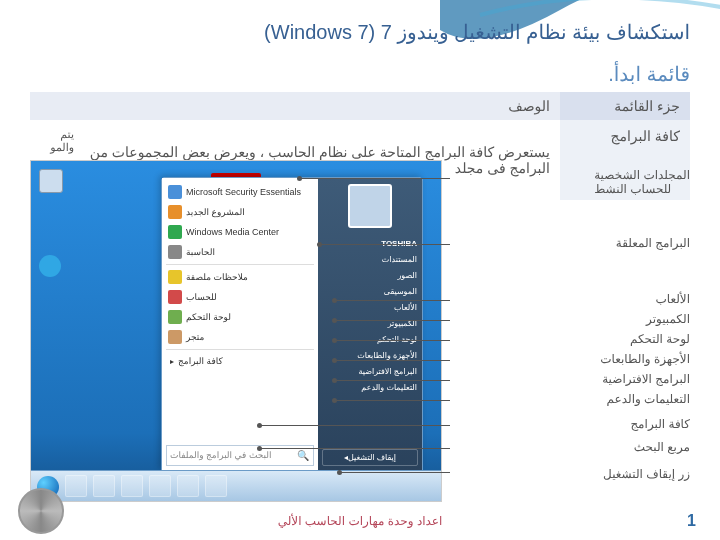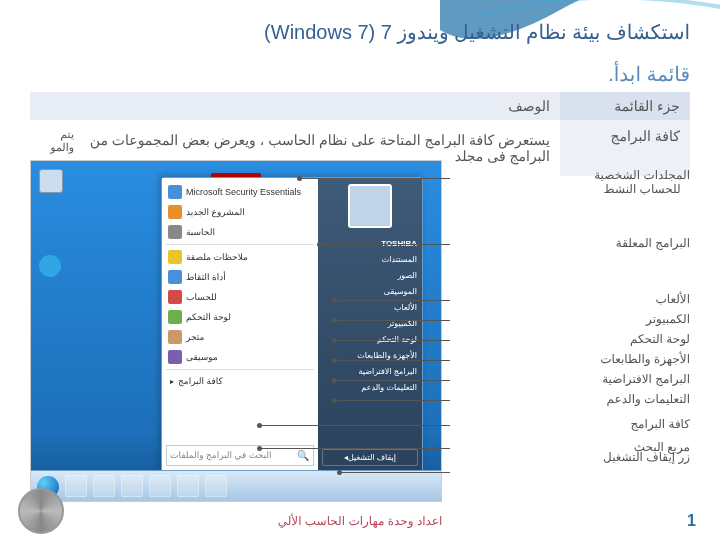--- a/index.html
+++ b/index.html
@@ -12,21 +12,21 @@
   .sub-title   { position:absolute; top:62px; right:30px; font-size:20px; color:#5b8bbe; direction:rtl; }
   
   
   .tbl { position:absolute; top:92px; left:30px; right:30px; direction:rtl; font-size:14px; color:#555;}
   .tbl .hdr { display:flex; background:#e8ecf4;}
   .tbl .hdr div { padding:6px 10px; flex:0 0 auto;}
   .tbl .hdr .col1 { width:110px; background:#d9e0ee;}
   .tbl .hdr .col2 { flex:1;}
   .tbl .row { display:flex;}
   .tbl .row .col1 { width:110px; background:#edf1f7; padding:8px 10px;}
-  .tbl .row .col2 { flex:1; padding:12px 10px;}
+  .tbl .row .col2 { flex:1; padding:24px 10px;}
   .tbl .row .col3 { width:40px; padding:8px 4px; font-size:11px;}
 
   
   .sshot { position:absolute; left:30px; top:160px; width:410px; height:340px; background:linear-gradient(#2a8de0 0%,#1c6fb8 80%,#14518a 100%); border:1px solid #ccc; overflow:hidden;}
   .win-orb { position:absolute; bottom:3px; left:6px; width:22px; height:22px; border-radius:50%; background:radial-gradient(circle at 30% 30%,#5fd0ff,#0a5cb0);}
   .taskbar { position:absolute; bottom:0; left:0; right:0; height:30px; background:linear-gradient(#d9e9f7,#a7c7e4); border-top:1px solid #6b9bc7; display:flex; align-items:center; padding-left:34px; gap:6px;}
   .tb-icon { width:20px; height:20px; background:#fff3; border:1px solid #ffffff55; border-radius:2px;}
   
   .startmenu { position:absolute; bottom:30px; right:18px; width:260px; height:292px; background:#fdfefe; border:1px solid #6b9bc7; border-radius:4px 4px 0 0; box-shadow:-2px -2px 6px rgba(0,0,0,.2); display:flex; direction:ltr;}
   .sm-left { flex:1; background:#fff; padding:4px; font-size:9px; color:#333; display:flex; flex-direction:column;}
@@ -42,21 +42,21 @@
   .sm-right .ritem { padding:2px 1px; white-space:nowrap; overflow:hidden;}
   .sm-right .shutdown { margin-top:auto; padding:3px; font-size:8px; border:1px solid #ffffff44; border-radius:2px; display:flex; justify-content:center;}
   
   .trash { position:absolute; top:8px; left:8px; width:24px; height:28px; }
   .trash .bin { width:22px; height:22px; background:#cde; border-radius:3px; border:1px solid #89a;}
   .sk-icon { position:absolute; top:94px; left:8px; width:22px; height:22px; border-radius:50%; background:#30a7e4;}
   .toshiba-badge{position:absolute; top:12px; right:180px; width:50px; height:12px; background:#c00; border-radius:2px;}
 
   
   .callouts { position:absolute; left:440px; top:162px; width:250px; font-size:12px; color:#555; direction:rtl; }
-  .callouts .lbl { position:absolute; right:0; text-align:center; line-height:1.2; white-space:nowrap;}
+  .callouts .lbl { position:absolute; right:0; text-align:left; line-height:1.2; white-space:nowrap;}
   .ln { position:absolute; height:1px; background:#555;}
   .ln::after{content:""; position:absolute; left:-3px; top:-2px; width:5px; height:5px; background:#555; border-radius:50%;}
 
   
   .foot-logo { position:absolute; bottom:6px; left:18px; width:42px; height:42px; border-radius:50%; background:conic-gradient(#888,#bbb,#888,#bbb,#888); border:2px solid #999;}
   .foot-text { position:absolute; bottom:12px; left:0; right:0; text-align:center; color:#b5475a; font-size:12px; direction:rtl;}
   .page-num  { position:absolute; bottom:10px; right:24px; color:#2f6aa3; font-weight:bold; font-size:16px;}
 </style>
 </head>
 <body>
@@ -97,47 +97,43 @@
     <div class="sm-left">
       <div class="app">
           <span class="ic"></span>
           <span>Microsoft Security Essentials</span>
         </div>
       <div class="app">
           <span class="ic" style="background:#e78f2b"></span>
           <span>المشروع الجديد</span>
         </div>
       <div class="app">
+          <span class="ic" style="background:#2fa84f"></span>
+          <span>Windows Media Center</span>
+        </div>
+      <div class="app">
           <span class="ic" style="background:#888"></span>
           <span>الحاسبة</span>
         </div>
       <div class="sep"></div>
       <div class="app">
           <span class="ic" style="background:#e7c52b"></span>
           <span>ملاحظات ملصقة</span>
-        </div>
-      <div class="app">
-          <span class="ic" style="background:#4a90d9"></span>
-          <span>أداة التقاط</span>
         </div>
       <div class="app">
           <span class="ic" style="background:#d24a4a"></span>
           <span>للحساب</span>
         </div>
       <div class="app">
           <span class="ic" style="background:#6fae4f"></span>
           <span>لوحة التحكم</span>
         </div>
       <div class="app">
           <span class="ic" style="background:#c96"></span>
           <span>متجر</span>
-        </div>
-      <div class="app">
-          <span class="ic" style="background:#7a5fae"></span>
-          <span>موسيقى</span>
         </div>
       <div class="sep"></div>
       <div class="allprog">
           <span>كافة البرامج</span>
         </div>
       <div class="search">
           <span>البحث في البرامج والملفات</span>
         </div>
     </div>
     <div class="sm-right">
@@ -171,21 +167,21 @@
   <div class="lbl" style="top:6px">المجلدات الشخصية<br>للحساب النشط</div>
   <div class="lbl" style="top:74px">البرامج المعلقة</div>
   <div class="lbl" style="top:130px">الألعاب</div>
   <div class="lbl" style="top:150px">الكمبيوتر</div>
   <div class="lbl" style="top:170px">لوحة التحكم</div>
   <div class="lbl" style="top:190px">الأجهزة والطابعات</div>
   <div class="lbl" style="top:210px">البرامج الافتراضية</div>
   <div class="lbl" style="top:230px">التعليمات والدعم</div>
   <div class="lbl" style="top:255px">كافة البرامج</div>
   <div class="lbl" style="top:278px">مربع البحث</div>
-  <div class="lbl" style="top:288px">زر إيقاف التشغيل</div>
+  <div class="lbl" style="top:305px">زر إيقاف التشغيل</div>
 </div>
 
 <div class="ln" style="top:178px; left:300px; width:150px;"></div>
 <div class="ln" style="top:244px; left:320px; width:130px;"></div>
 <div class="ln" style="top:300px; left:335px; width:115px;"></div>
 <div class="ln" style="top:320px; left:335px; width:115px;"></div>
 <div class="ln" style="top:340px; left:335px; width:115px;"></div>
 <div class="ln" style="top:360px; left:335px; width:115px;"></div>
 <div class="ln" style="top:380px; left:335px; width:115px;"></div>
 <div class="ln" style="top:400px; left:335px; width:115px;"></div>

